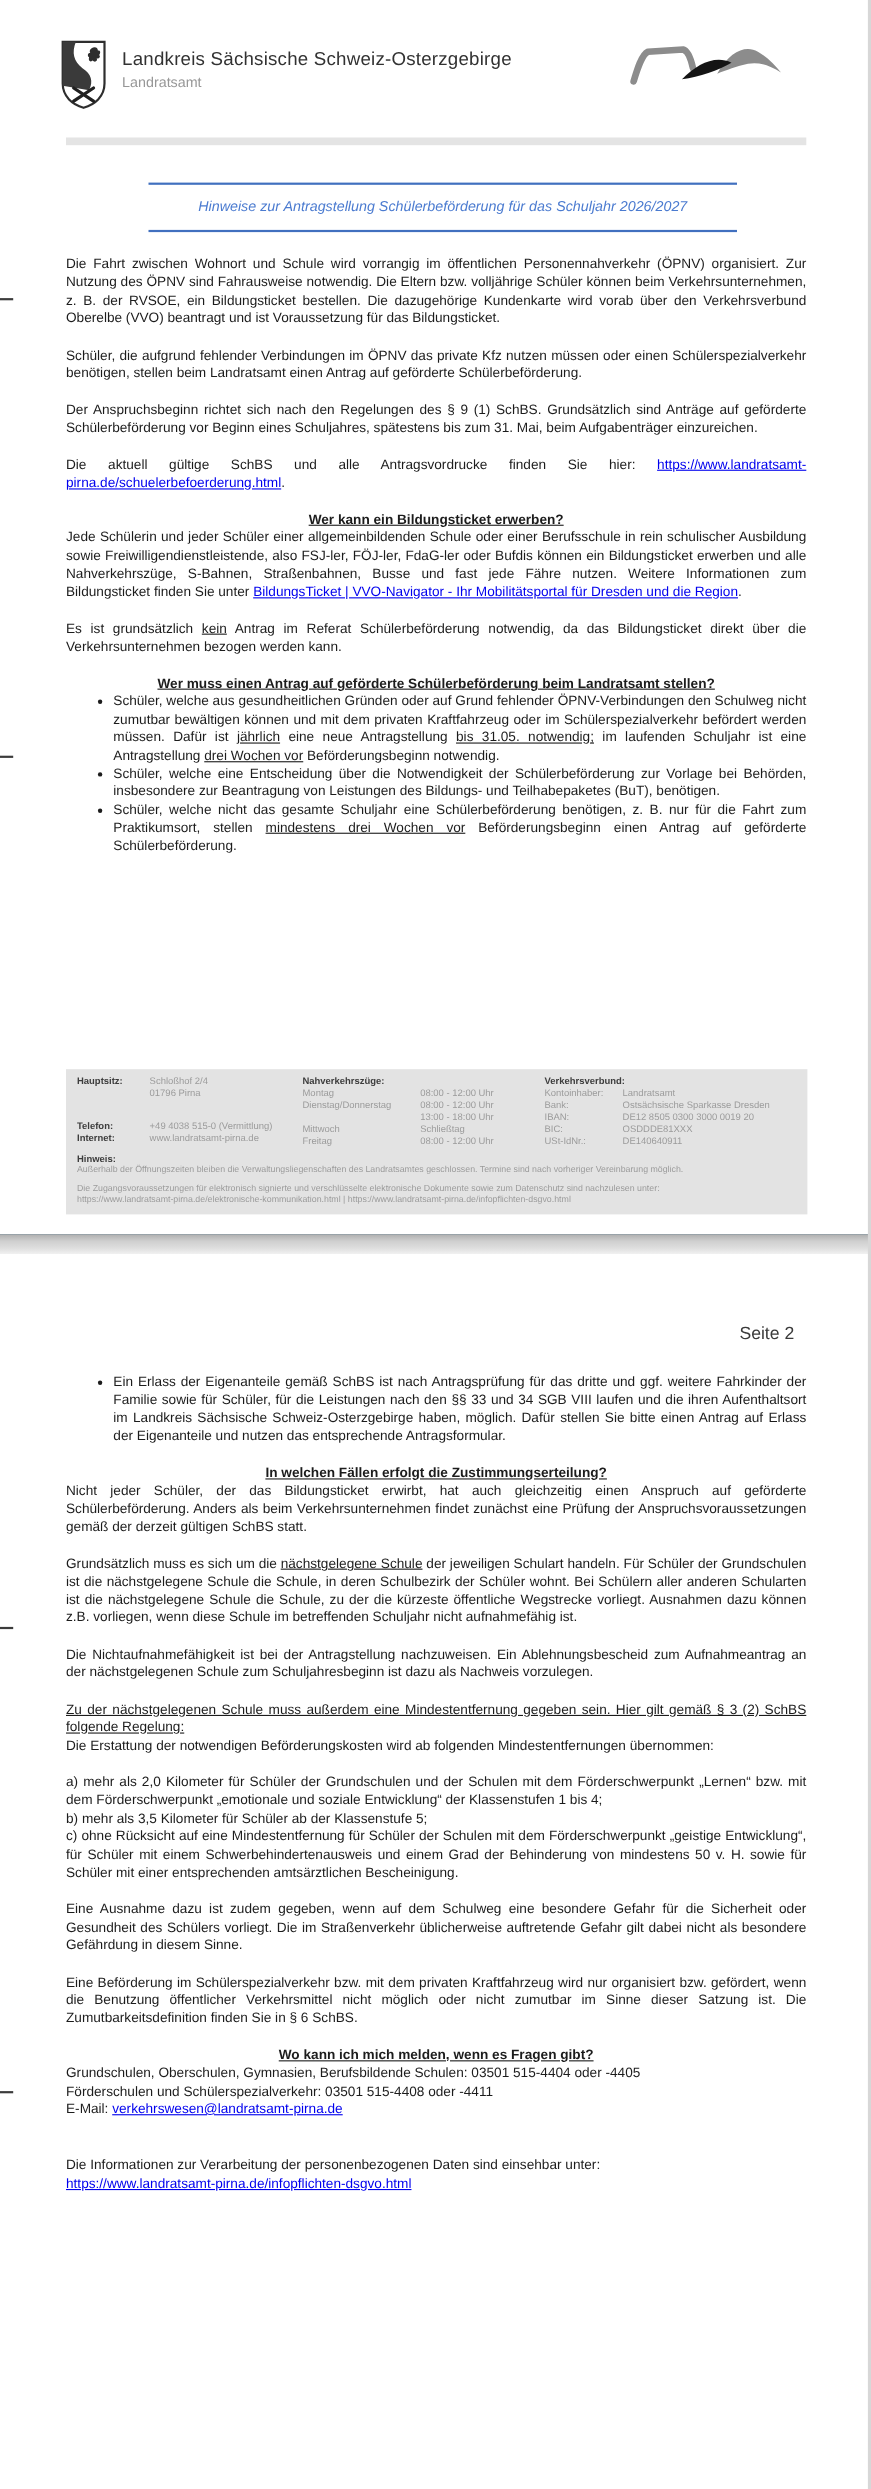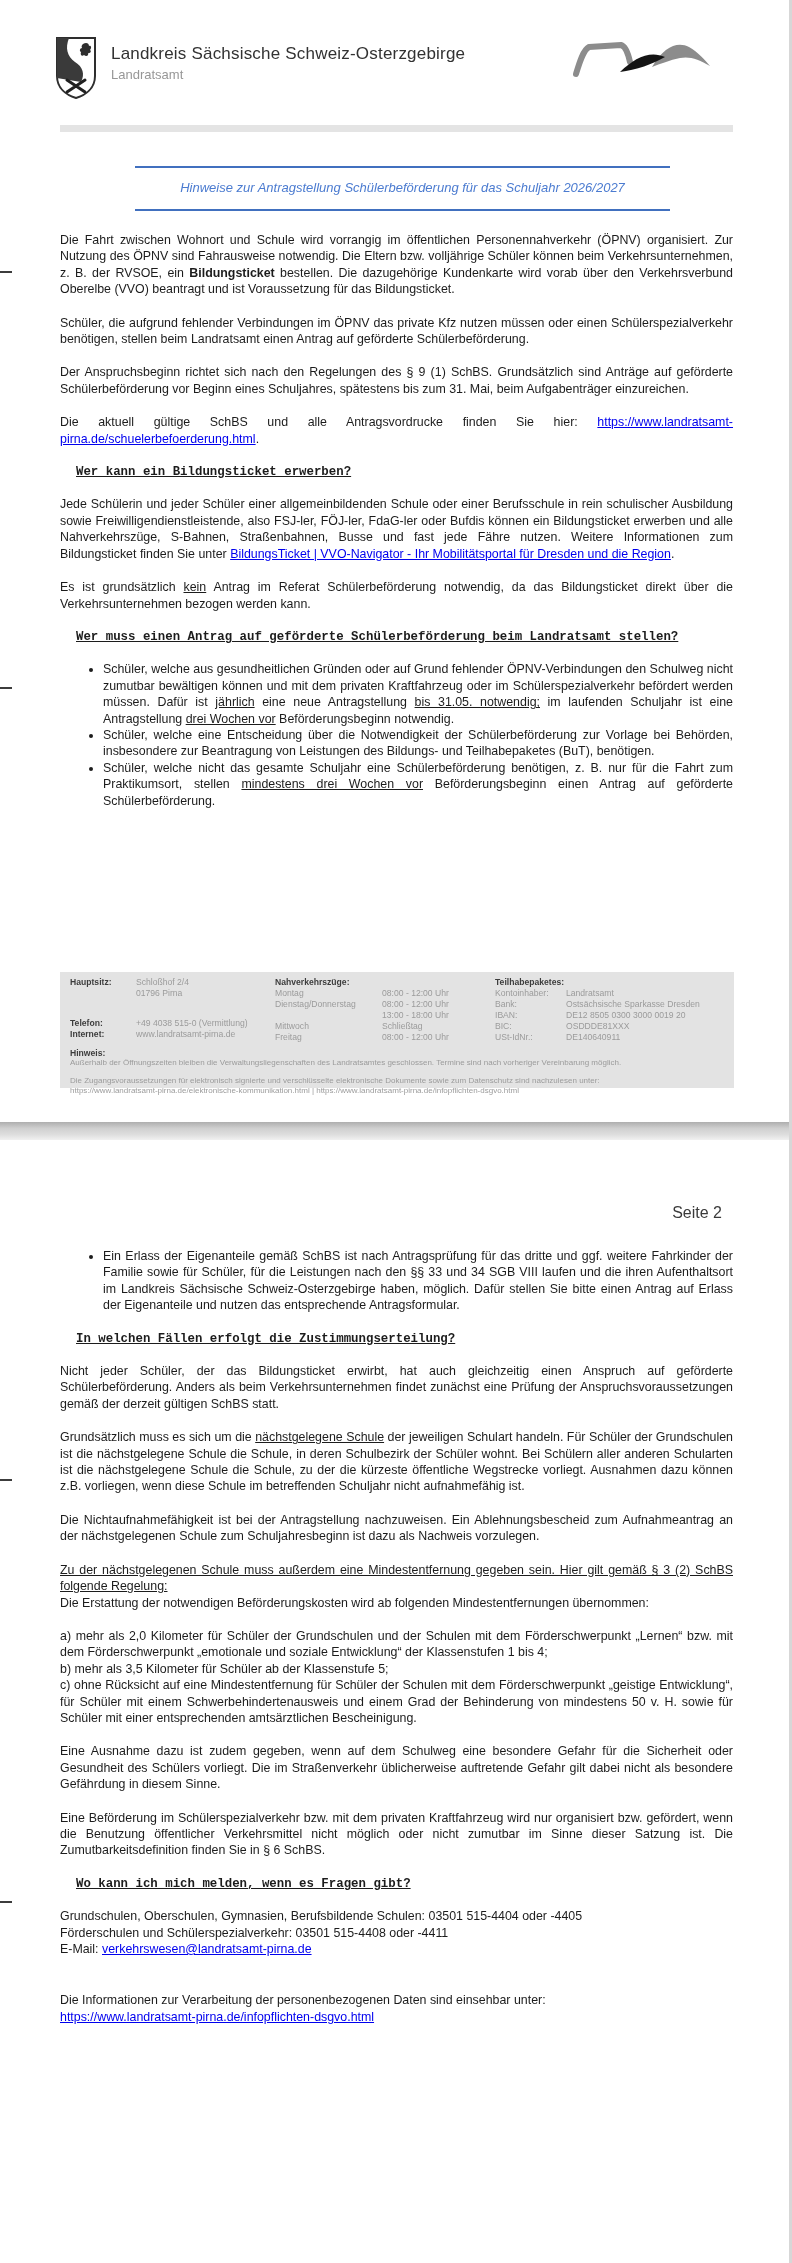--- a/index.html
+++ b/index.html
@@ -28,31 +28,31 @@
   .trule { border-top:2px solid #4170bf; height:0; }
   .doc-title { text-align:center; font-style:italic; color:#4b7bd0; font-size:13px; padding:12px 0 14px; }
 
   
   .body1 { position:absolute; top:232px; left:60px; width:673px; }
   .body2 { position:absolute; top:108px; left:60px; width:673px; }
   .body1, .body2 { font-size:12.4px; line-height:16.4px; text-align:justify; }
   p.para { margin:0 0 17px 0; }
   p.tight { margin:0; }
   p.leftal { text-align:left; }
-  .sec-h { font-weight:bold; text-decoration:underline; margin:16px; text-align:left;font-family:Liberation Mono, monospace; }
+  .sec-h { font-weight:bold; text-decoration:underline; margin:0; text-align:center; }
   .sec-h-u { font-weight:normal; text-decoration:underline; margin:0; text-align:left; }
   ul.blist { margin:0 0 17px 0; padding:0 0 0 43px; list-style:disc outside; }
   ul.blist.last { margin-bottom:0; }
   ul.blist li { margin:0; text-align:justify; }
-  .b { font-weight:bold; }
+  .b { font-weight:normal; }
   .u { text-decoration:underline; }
   .lnk { color:#0000ee; text-decoration:underline; cursor:pointer; }
 
   
-  .footer { position:absolute; left:60px; top:972px; width:674px; height:116px;
+  .footer { position:absolute; left:60px; top:972px; width:674px; height:132px;
     background:#e3e3e3; font-size:8.6px; line-height:11px; color:#9b9b9b; }
   .fcol { position:absolute; top:5px; white-space:nowrap; }
   .fcol1 { left:10px; }  .fcol2 { left:215px; }  .fcol3 { left:435px; }
   .f-label { font-weight:bold; color:#3d3d3d; }
   .f-key1 { display:inline-block; width:66px; }
   .f-day  { display:inline-block; width:107px; }
   .f-key3 { display:inline-block; width:71px; }
   .f-spacer { height:19px; }
   .fhint { position:absolute; left:10px; top:76px; width:654px; font-size:8px; line-height:10px; }
   .fhint .f-label { font-size:8.6px; }
@@ -126,21 +126,21 @@
       </div>
       <div class="fcol fcol2">
         <div><span class="f-label">Nahverkehrszüge:</span></div>
         <div><span class="f-day">Montag</span><span>08:00 - 12:00 Uhr</span></div>
         <div><span class="f-day">Dienstag/Donnerstag</span><span>08:00 - 12:00 Uhr</span></div>
         <div><span class="f-day"></span><span>13:00 - 18:00 Uhr</span></div>
         <div><span class="f-day">Mittwoch</span><span>Schließtag</span></div>
         <div><span class="f-day">Freitag</span><span>08:00 - 12:00 Uhr</span></div>
       </div>
       <div class="fcol fcol3">
-        <div><span class="f-label">Teilhabepaketes:</span></div>
+        <div><span class="f-label">Verkehrsverbund:</span></div>
         <div><span class="f-key3">Kontoinhaber:</span><span>Landratsamt</span></div>
         <div><span class="f-key3">Bank:</span><span>Ostsächsische Sparkasse Dresden</span></div>
         <div><span class="f-key3">IBAN:</span><span>DE12 8505 0300 3000 0019 20</span></div>
         <div><span class="f-key3">BIC:</span><span>OSDDDE81XXX</span></div>
         <div><span class="f-key3">USt-IdNr.:</span><span>DE140640911</span></div>
       </div>
       <div class="fhint">
         <div class="f-label">Hinweis:</div>
         <div>Außerhalb der Öffnungszeiten bleiben die Verwaltungsliegenschaften des Landratsamtes geschlossen. Termine sind nach vorheriger Vereinbarung möglich.</div>
         <div class="fhint-gap"></div>

